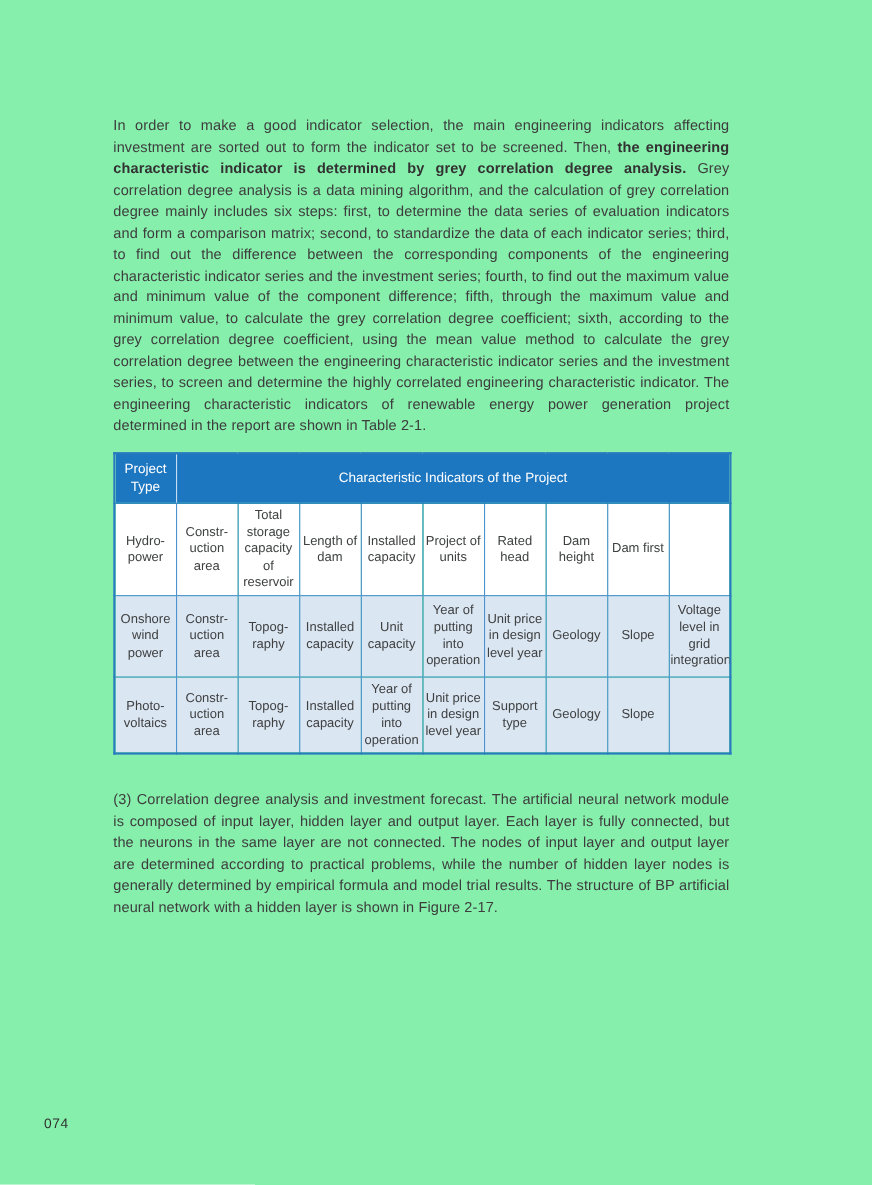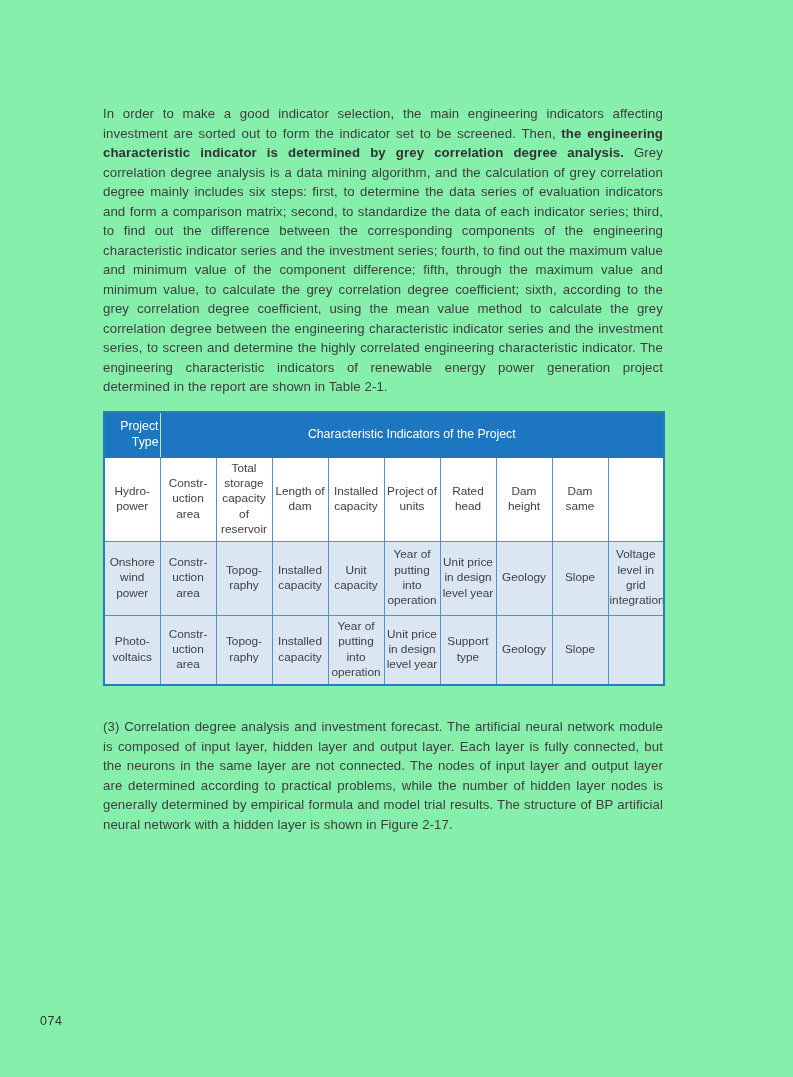--- a/index.html
+++ b/index.html
@@ -62,21 +62,20 @@
   }
   table.indicators thead th {
     background: #1c76c0;
     color: #ffffff;
     font-size: 12.3px;
     height: 38px;
     border-color: #1c76c0;
   }
   table.indicators thead th.first {
     border-right: 1px solid #c6dcf0;
-    text-align: right;
   }
   tr.row-white { background: #ffffff; }
   tr.row-blue  { background: #dbe6f3; }
   tr.h-hydro   { height: 84px; }
   tr.h-onshore { height: 74px; border-radius: 26px; }
   tr.h-offshore{ height: 70px; }
   tr.h-pv      { height: 70px; }
 
   .page-number {
     position: absolute;
@@ -120,21 +119,21 @@
       <tbody>
         <tr class="row-white h-hydro">
           <td>Hydro-power</td>
           <td>Constr-uction area</td>
           <td>Total storage capacity of reservoir</td>
           <td>Length of dam</td>
           <td>Installed capacity</td>
           <td>Project of units</td>
           <td>Rated head</td>
           <td>Dam height</td>
-          <td>Dam same</td>
+          <td>Dam first</td>
           <td></td>
         </tr>
         <tr class="row-blue h-onshore">
           <td>Onshore wind power</td>
           <td>Constr-uction area</td>
           <td>Topog-raphy</td>
           <td>Installed capacity</td>
           <td>Unit capacity</td>
           <td>Year of putting into operation</td>
           <td>Unit price in design level year</td>

